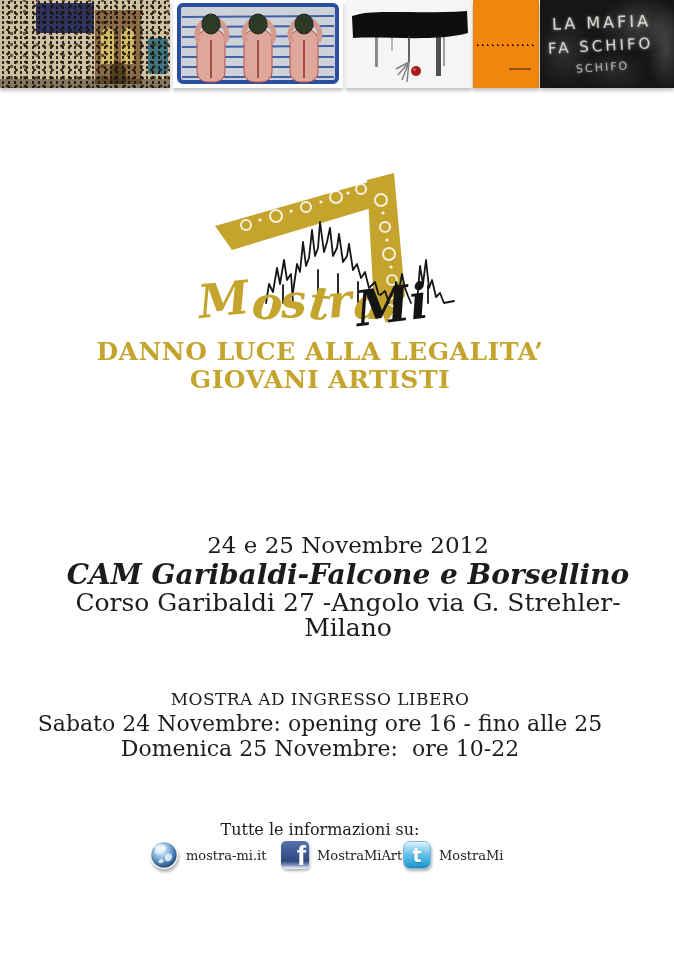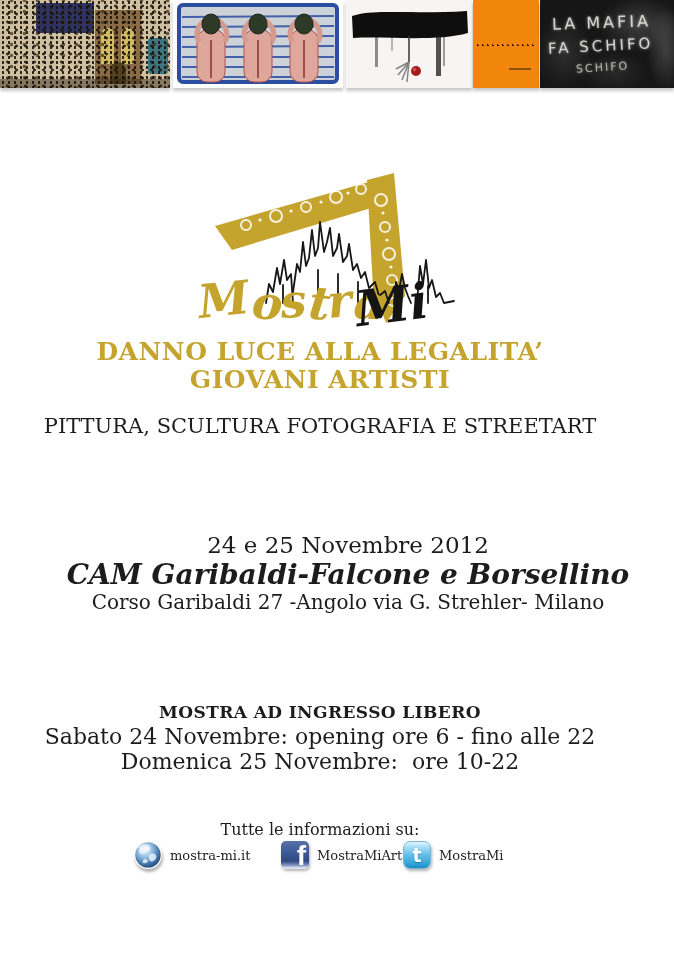--- a/index.html
+++ b/index.html
@@ -46,28 +46,28 @@
   .wall-3{top:61px;left:36px;font-size:11px;letter-spacing:2px;transform:rotate(-4deg);opacity:.8;}
   
   .logo-svg{position:absolute;top:170px;left:188px;}
   
   .block{position:absolute;left:0;width:640px;text-align:center;}
   .headline{top:338px;color:#C5A42E;font-weight:bold;font-size:25px;line-height:28px;letter-spacing:.5px;}
   .subtitle{top:414px;font-size:21px;line-height:25px;color:#1d1d1d;}
   .event{top:532px;margin-left:28px;}
   .event-date{font-size:23px;line-height:27px;}
   .event-venue{font-size:28px;line-height:31px;font-weight:bold;font-style:italic;}
-  .event-address{font-size:20px;line-height:25px;}
+  .event-address{font-size:25px;line-height:25px;}
   .admission{top:688px;}
-  .admission-title{font-size:17px;line-height:23px;font-weight:bold;letter-spacing:.4px;margin-top:13px;}
+  .admission-title{font-size:17px;line-height:23px;font-weight:normal;letter-spacing:.4px;}
   .admission-line{font-size:22px;line-height:25px;white-space:pre-wrap;}
   .footer-heading{top:820px;font-size:16px;}
   
   .social-item{position:absolute;top:839px;height:32px;display:flex;align-items:center;gap:8px;cursor:pointer;}
-  .si-globe{left:134px;} .si-fb{left:281px;} .si-tw{left:403px;}
+  .si-globe{left:150px;} .si-fb{left:281px;} .si-tw{left:403px;}
   .social-label{font-size:13px;color:#222;}
   .icon-box{width:28px;height:28px;position:relative;flex:0 0 auto;}
   .fb-icon{border-radius:5px;overflow:hidden;box-shadow:1px 2px 3px rgba(0,0,0,.3);
     background:linear-gradient(180deg,#5872a7 0%,#3d5a96 40%,#30497f 72%,#7d90bd 86%,#ccd5e8 94%,#e8ecf5 100%);}
   .fb-f{position:absolute;right:3px;top:1px;color:#fff;font-family:"Liberation Sans",sans-serif;
     font-weight:bold;font-size:28px;line-height:1;}
   .tw-icon{border-radius:7px;box-shadow:1px 2px 3px rgba(0,0,0,.3);border:1px solid #7db8d4;box-sizing:border-box;
     background:linear-gradient(180deg,#e4f5fd 0%,#a6dcf5 20%,#62bfe9 50%,#2fa3d6 85%,#1e8cbf 100%);
     display:flex;align-items:center;justify-content:center;}
   .tw-t{color:#fff;font-family:"DejaVu Sans","Liberation Sans",sans-serif;font-weight:bold;font-size:19px;
@@ -195,32 +195,31 @@
     <text x="12" y="148" font-size="46" fill="#C5A42E" font-style="italic" font-weight="bold" font-family="'DejaVu Serif',serif" rotate="-6 4 -4 6 -5 3">Mostra</text>
     <text x="168" y="153" font-size="49" fill="#141414" font-style="italic" font-weight="bold" font-family="'DejaVu Serif',serif" transform="rotate(-7 195 140)">Mi</text>
   </svg>
 
   <div class="block headline">
     <div>DANNO LUCE ALLA LEGALITA’</div>
     <div>GIOVANI ARTISTI</div>
   </div>
 
   <div class="block subtitle">
-    <div>PITTURA, SCULTURA FOTOGRAFIA E STREETART</div>
   </div>
 
   <div class="block event">
     <div class="event-date">24 e 25 Novembre 2012</div>
     <div class="event-venue">CAM Garibaldi-Falcone e Borsellino</div>
     <div class="event-address">Corso Garibaldi 27 -Angolo via G. Strehler- Milano</div>
   </div>
 
   <div class="block admission">
     <div class="admission-title">MOSTRA AD INGRESSO LIBERO</div>
-    <div class="admission-line">Sabato 24 Novembre: opening ore 6 - fino alle 22</div>
+    <div class="admission-line">Sabato 24 Novembre: opening ore 16 - fino alle 25</div>
     <div class="admission-line">Domenica 25 Novembre:  ore 10-22</div>
   </div>
 
   <div class="block footer-heading">Tutte le informazioni su:</div>
 
   <div class="social-item si-globe">
     <div class="icon-box globe-icon">
       <svg width="28" height="28" viewBox="0 0 30 30">
         <defs>
           <radialGradient id="gl" cx="38%" cy="30%" r="75%">

